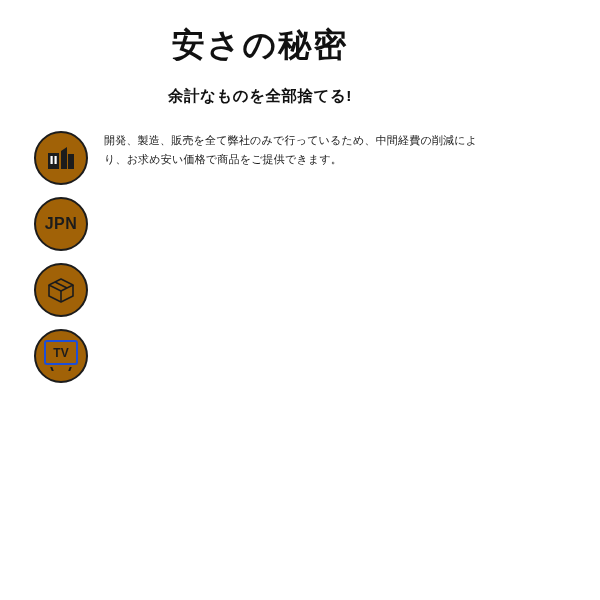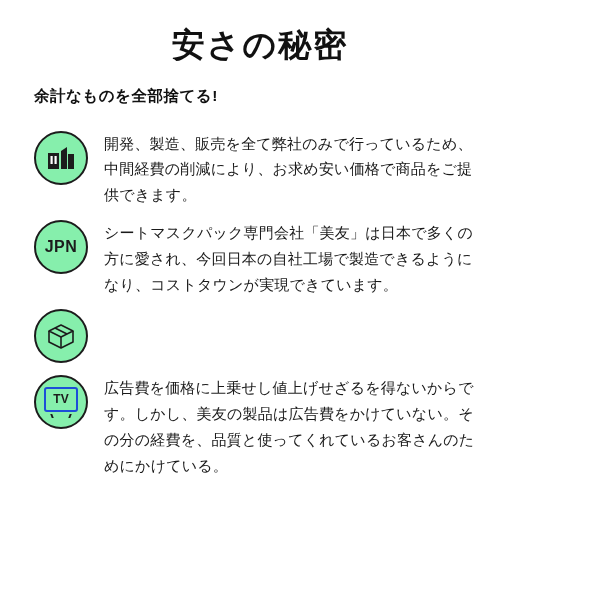--- a/index.html
+++ b/index.html
@@ -27,21 +27,21 @@
     font-family: "Liberation Serif", "DejaVu Serif", serif;
     font-size: 33px;
     font-weight: bold;
     letter-spacing: 2px;
     color: #111111;
     margin-top: 8px;
     margin-bottom: 0;
     line-height: 1.2;
   }
   .subtitle {
-    text-align: left;
+    text-align: center;
     font-family: "Liberation Sans", sans-serif;
     font-size: 15.5px;
     font-weight: bold;
     color: #111111;
     letter-spacing: 0.5px;
     margin-top: 20px;
     margin-bottom: 0;
   }
   .items {
     margin-top: 22px;
@@ -58,32 +58,32 @@
     flex: 0 0 auto;
     width: 54px;
     height: 54px;
     border-radius: 50%;
     border: 2px solid #1c1c1c;
     display: flex;
     align-items: center;
     justify-content: center;
     margin-top: 2px;
     box-sizing: border-box;
-    background: #86efac;
+    background: #a16207;
   }
   .badge-text {
     font-family: "Liberation Sans", sans-serif;
     font-weight: bold;
     font-size: 16px;
     letter-spacing: 0.5px;
     color: #1c1c1c;
   }
   .item-text {
-    font-family: Liberation Sans, sans-serif;
-    font-size: 15px;
+    font-family: Liberation Serif, serif;
+    font-size: 11px;
     line-height: 1.72;
     color: #1a1a1a;
     letter-spacing: 0.2px;
     padding-top: 2px;
   }
   .tv-box {
     width: 30px;
     height: 21px;
     border: 2px solid #1d4ed8;
     border-radius: 3px;
@@ -140,21 +140,20 @@
           <rect x="21" y="9" width="6" height="15" fill="#1c1c1c"></rect>
         </svg>
       </div>
       <div class="item-text">開発、製造、販売を全て弊社のみで行っているため、中間経費の削減により、お求め安い価格で商品をご提供できます。</div>
     </div>
 
     <div class="item">
       <div class="badge">
         <span class="badge-text">JPN</span>
       </div>
-      <div class="item-text">シートマスクパック専門会社「美友」は日本で多くの方に愛され、今回日本の自社工場で製造できるようになり、コストタウンが実現できています。</div>
     </div>
 
     <div class="item">
       <div class="badge">
         <svg width="30" height="28" viewBox="0 0 30 28" aria-hidden="true">
           <g fill="none" stroke="#1c1c1c" stroke-width="1.6" stroke-linejoin="round">
             <path d="M15 3 L27 9 L15 15 L3 9 Z"></path>
             <path d="M3 9 L3 20 L15 26 L27 20 L27 9"></path>
             <path d="M15 15 L15 26"></path>
             <path d="M9 6 L21 12"></path>
@@ -165,17 +164,16 @@
 
     <div class="item">
       <div class="badge">
         <div class="tv-wrap">
           <div class="tv-box">
             <span class="tv-label">TV</span>
           </div>
           <div class="tv-legs"></div>
         </div>
       </div>
-      <div class="item-text">広告費を価格に上乗せし値上げせざるを得ないからです。しかし、美友の製品は広告費をかけていない。その分の経費を、品質と使ってくれているお客さんのためにかけている。</div>
     </div>
 
   </div>
 </div>
 
 </body></html>

